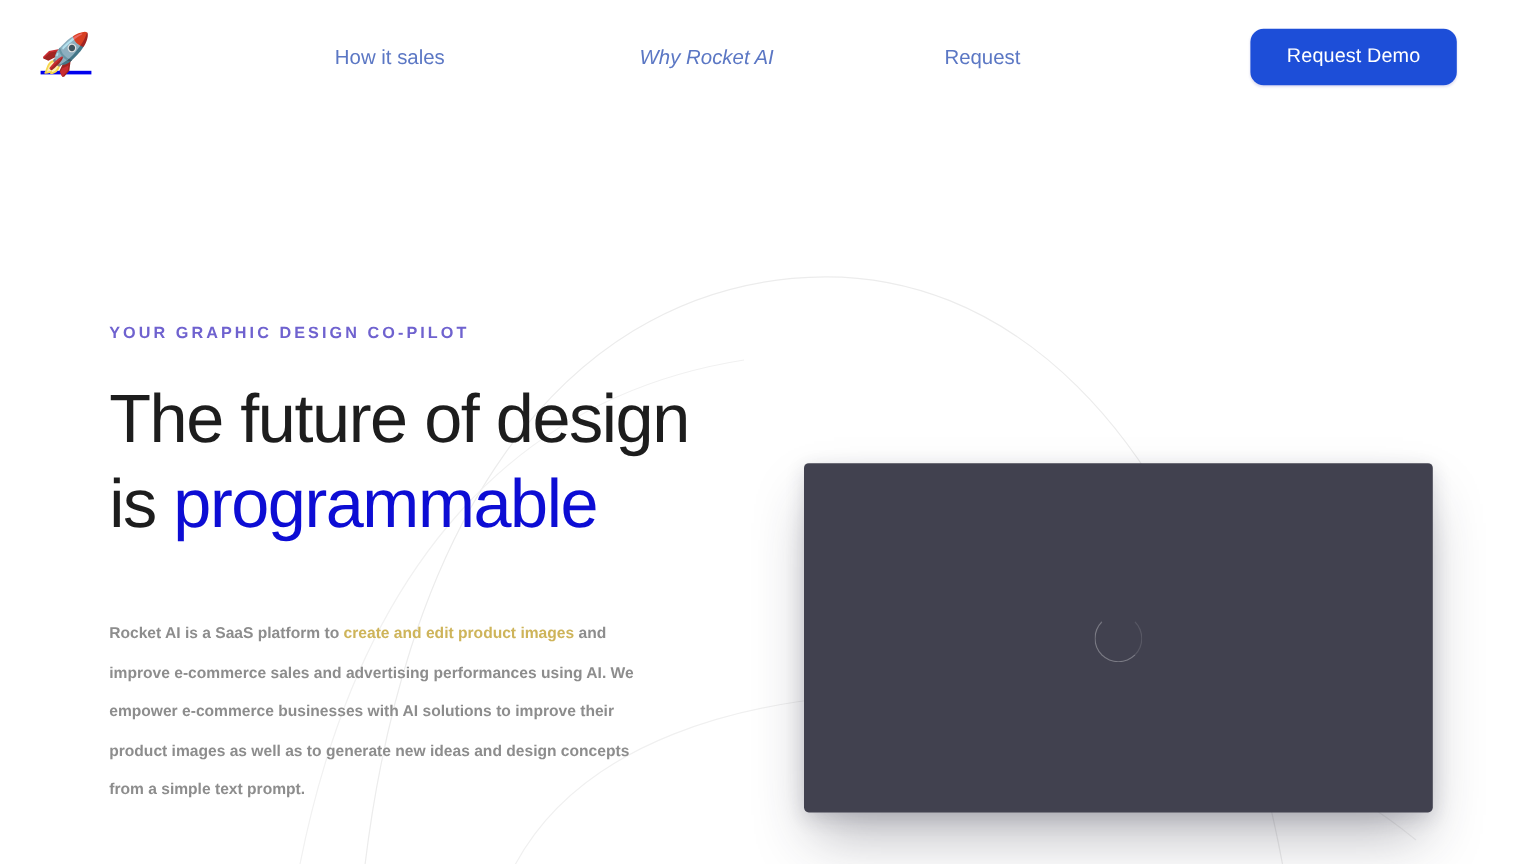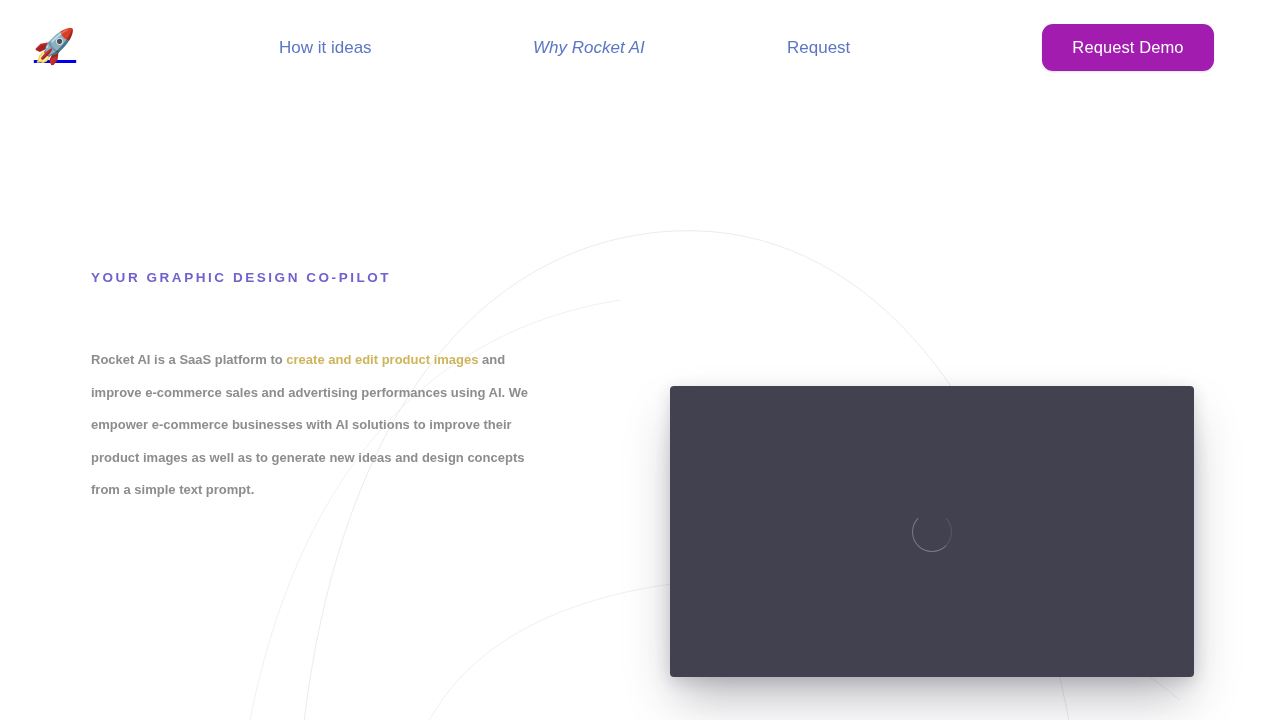--- a/index.html
+++ b/index.html
@@ -77,21 +77,21 @@
   .nav-link.n2 { left: 787px; }
 
   .cta-button {
     position: absolute;
     left: 1042px;
     top: 24px;
     width: 172px;
     height: 47px;
     border: none;
     border-radius: 11px;
-    background: #a21caf;
+    background: #1d4ed8;
     color: #ffffff;
     font-family: "Liberation Sans", sans-serif;
     font-size: 16.5px;
     line-height: 47px;
     letter-spacing: 0.1px;
     cursor: pointer;
     padding: 0;
     text-align: center;
     box-shadow: 0 1px 2px rgba(80,70,180,0.18);
   }
@@ -177,32 +177,36 @@
   <path d="M 420 740 C 470 620, 620 572, 800 578 C 960 584, 1090 626, 1180 700" fill="none" stroke="#f0f0f0" stroke-width="1"></path>
 </svg>
 
 <header class="navbar">
 
   <a class="brand" href="#">
     <span>🚀</span>
   </a>
 
   <nav class="nav-links">
-    <a class="nav-link n0" href="#">How it ideas</a>
+    <a class="nav-link n0" href="#">How it sales</a>
     <a class="nav-link n1" href="#">Why Rocket AI</a>
     <a class="nav-link n2" href="#">Request</a>
   </nav>
 
   <button class="cta-button" type="button">Request Demo</button>
 </header>
 
 <section class="hero-copy">
 
   <div class="eyebrow">YOUR GRAPHIC DESIGN CO-PILOT</div>
 
+  <h1 class="headline">
+    <span>The future of design</span><br>
+    <span>is </span><span class="accent">programmable</span>
+  </h1>
 
   <p class="lede">
     <span>Rocket AI is a SaaS platform to </span><span class="gold">create and edit product images</span><span> and improve e-commerce sales and advertising performances using AI. We empower e-commerce businesses with AI solutions to improve their product images as well as to generate new ideas and design concepts from a simple text prompt.</span>
   </p>
 
 </section>
 
 <div class="media-panel">
   <div class="spinner"></div>
 </div>

